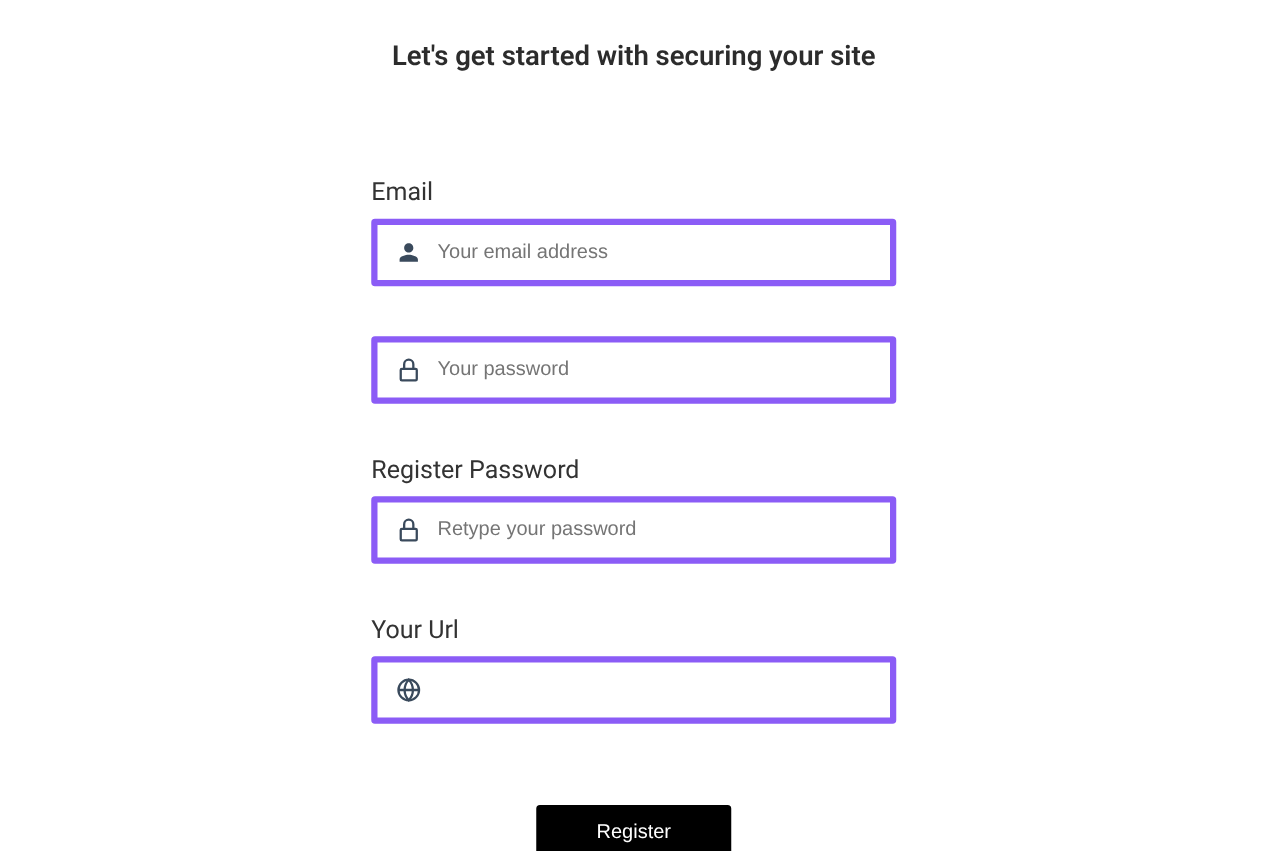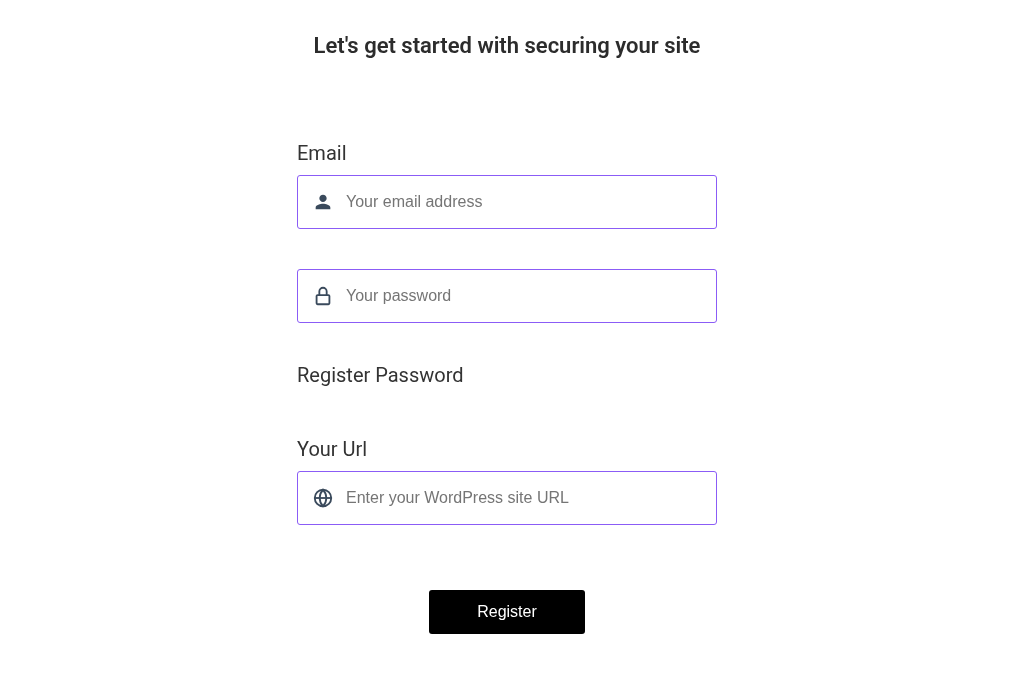--- a/index.html
+++ b/index.html
@@ -33,21 +33,21 @@
     }
     .field-label {
       display: block;
       font-size: 20px;
       color: #333;
       margin-bottom: 10px;
     }
     .input-wrapper {
       display: flex;
       align-items: center;
-      border: 1px solid #8b5cf6;
+      border: 5px solid #8b5cf6;
       border-radius: 3px;
       background: #ffffff;
       height: 54px;
       padding: 0 14px;
     }
     .input-icon {
       width: 22px;
       height: 22px;
       flex-shrink: 0;
       margin-right: 12px;
@@ -111,33 +111,41 @@
             <rect x="5" y="11" width="14" height="10" rx="1"></rect>
             <path d="M8 11V7a4 4 0 0 1 8 0v4"></path>
           </svg>
       </span>
       <input type="password" class="text-input" placeholder="Your password" style="">
     </div>
   </div>
 
   <div class="field-group">
     <label class="field-label">Register Password</label>
+    <div class="input-wrapper">
+      <span class="input-icon">
+        <svg viewBox="0 0 24 24" fill="none" stroke="#3a4a5c" stroke-width="2">
+            <rect x="5" y="11" width="14" height="10" rx="1"></rect>
+            <path d="M8 11V7a4 4 0 0 1 8 0v4"></path>
+          </svg>
+      </span>
+      <input type="password" class="text-input" placeholder="Retype your password" style="">
+    </div>
   </div>
 
   <div class="field-group">
     <label class="field-label">Your Url</label>
     <div class="input-wrapper">
       <span class="input-icon">
         <svg viewBox="0 0 24 24" fill="none" stroke="#3a4a5c" stroke-width="2">
             <circle cx="12" cy="12" r="9"></circle>
             <line x1="3" y1="12" x2="21" y2="12"></line>
             <path d="M12 3a13 13 0 0 1 0 18a13 13 0 0 1 0-18z"></path>
           </svg>
       </span>
-      <input type="text" class="text-input" placeholder="Enter your WordPress site URL" style="">
     </div>
   </div>
 
   <div class="submit-wrapper">
     <button class="submit-button">Register</button>
   </div>
 
 </div>
 
 </body></html>

